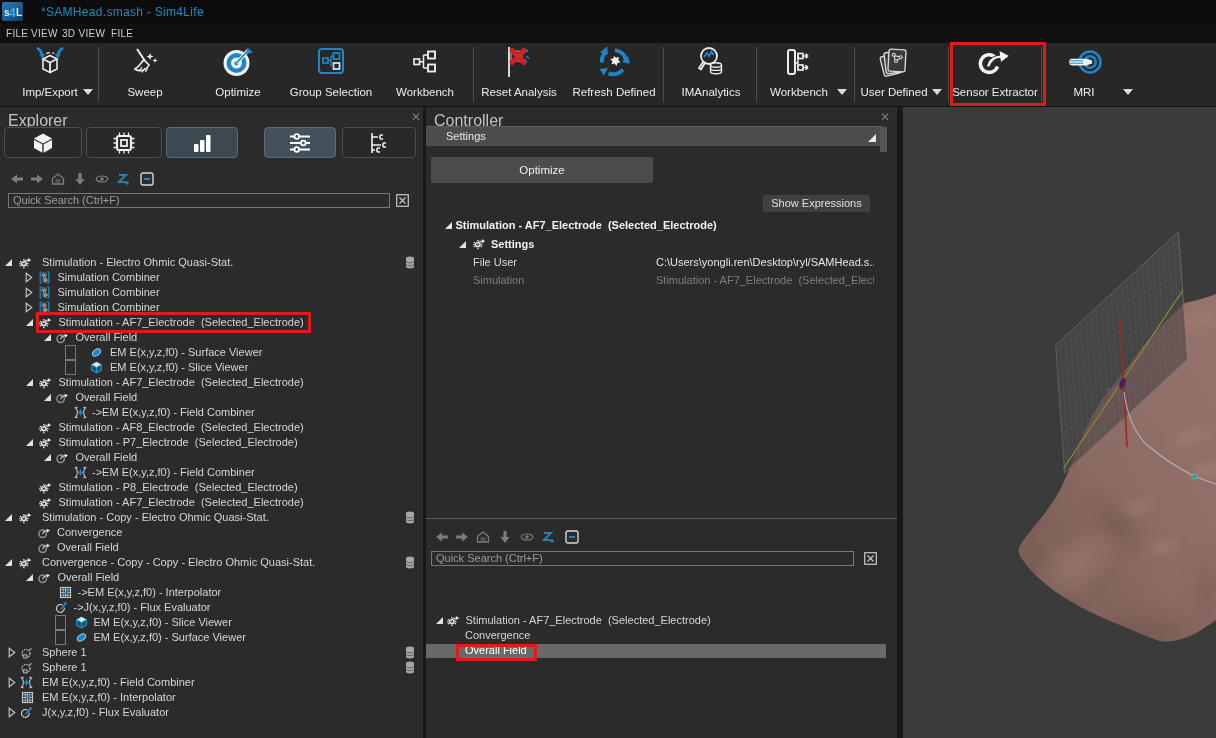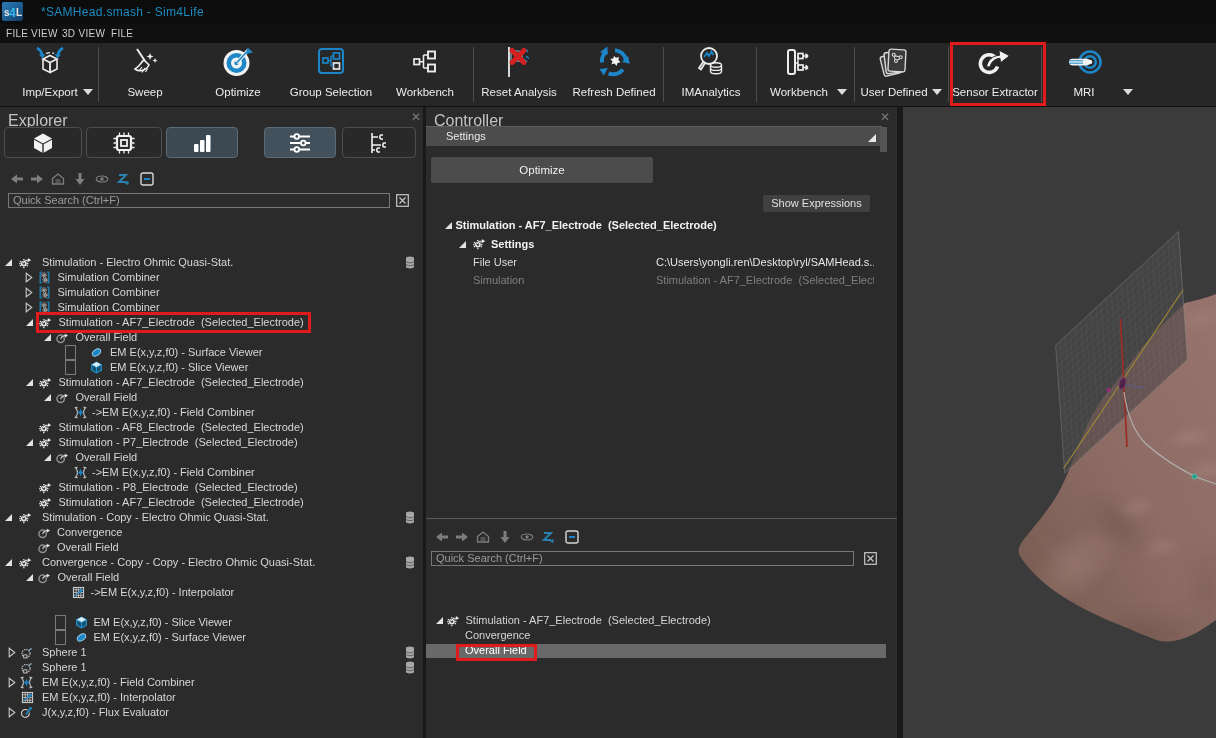--- a/index.html
+++ b/index.html
@@ -544,25 +544,31 @@
 </div>
 <div class="row" style="left:0;top:462.5px;width:100%">
 <svg class="ic" style="left:25px;top:3px" width="9" height="9" viewBox="0 0 9 9">
         <path d="M8 1 V8 H1 Z" fill="#e2e2e2"></path>
       </svg>
 <svg class="ic" style="left:37.5px;top:1px" width="13" height="13" viewBox="0 0 14 14">
         <use href="#s-field"></use>
       </svg>
 <span style="left:57.5px">Overall Field</span>
 </div>
-<div class="row" style="left:17px;top:477.5px;width:100%">
+<div class="row" style="left:4px;top:477.5px;width:100%">
 <svg class="ic" style="left:55px;top:1px" width="13" height="13" viewBox="0 0 14 14">
         <use href="#s-interp"></use>
       </svg>
 <span style="left:73.5px">-&gt;EM E(x,y,z,f0) - Interpolator</span>
+</div>
+<div class="row" style="left:0;top:492.5px;width:100%">
+<svg class="ic" style="left:55px;top:1px" width="13" height="13" viewBox="0 0 14 14">
+        <use href="#s-flux"></use>
+      </svg>
+<span style="left:73.5px">-&gt;J(x,y,z,f0) - Flux Evaluator</span>
 </div>
 <div class="row" style="left:0;top:507.5px;width:100%">
 <div class="ic" style="left:54.5px;top:0px;width:11px;height:15px;border:1px solid #7a7a7a"></div>
 <svg class="ic" style="left:75px;top:1px" width="13" height="13" viewBox="0 0 14 14">
         <use href="#s-slice"></use>
       </svg>
 <span style="left:93.5px">EM E(x,y,z,f0) - Slice Viewer</span>
 </div>
 <div class="row" style="left:0;top:522.5px;width:100%">
 <div class="ic" style="left:54.5px;top:0px;width:11px;height:15px;border:1px solid #7a7a7a"></div>

